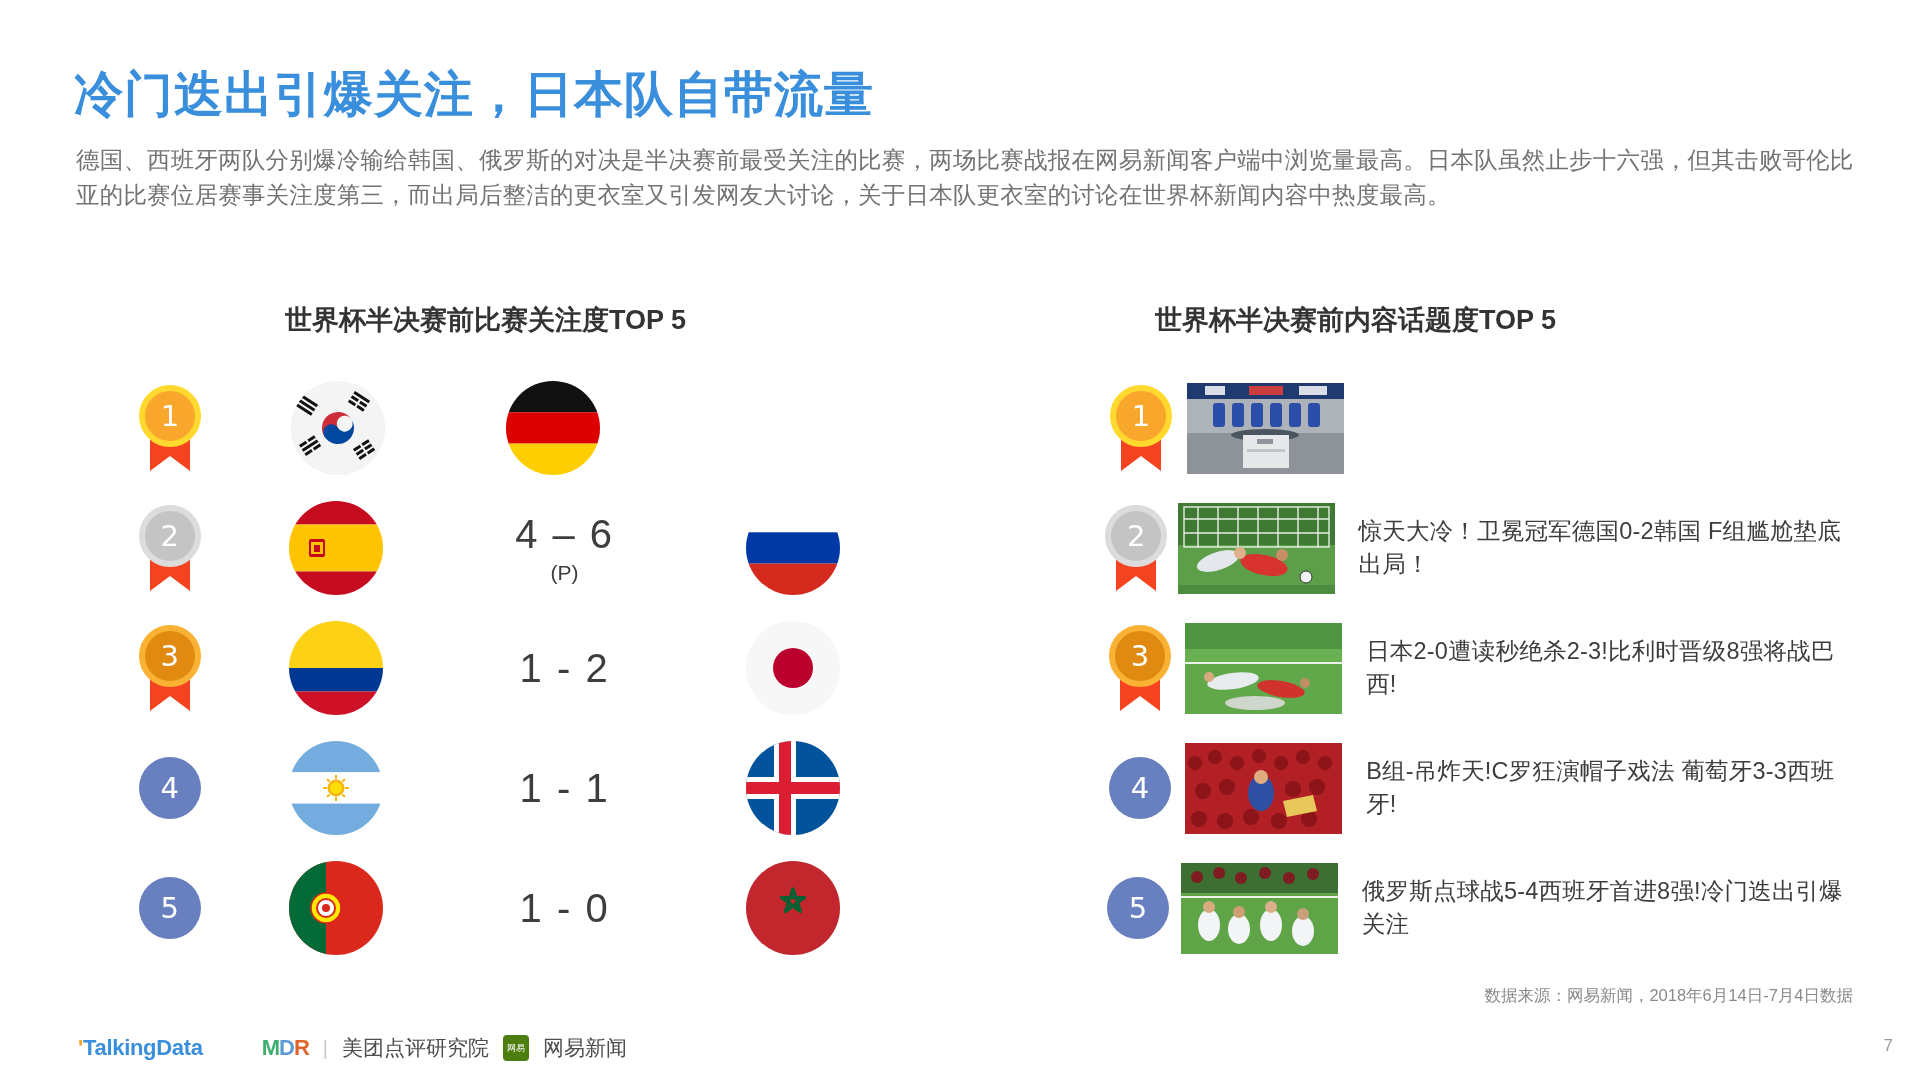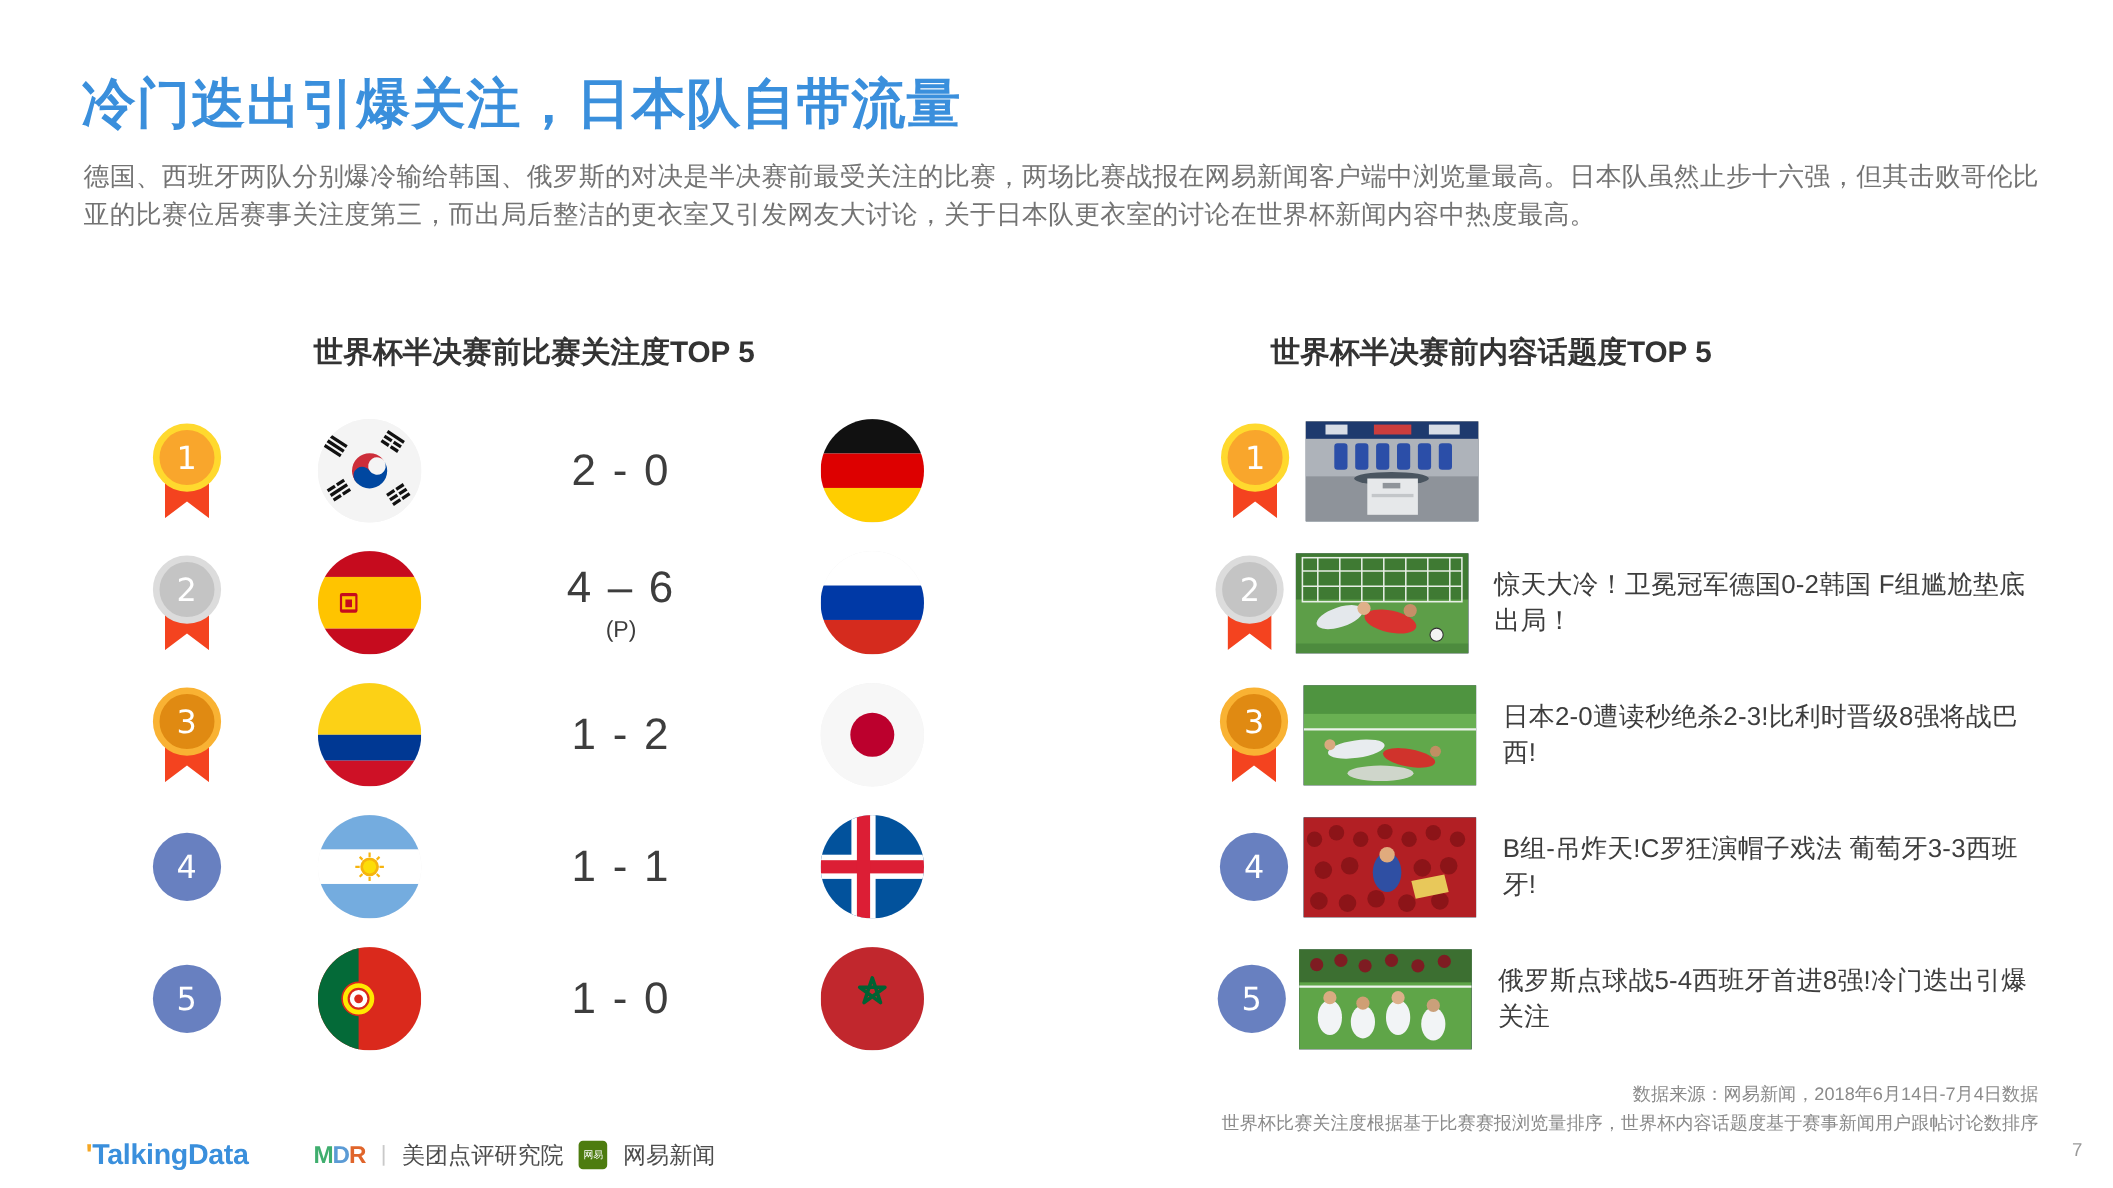--- a/index.html
+++ b/index.html
@@ -94,21 +94,21 @@
     text-align:right; font-size:16.5px; line-height:26px; color:#8a8a8a;
   }
   .page-num{
     position:absolute; right:28px; top:1036px;
     font-size:17px; color:#9a9a9a;
   }
   .logo-bar{
     position:absolute; left:78px; top:1034px;
     display:flex; align-items:center; gap:14px;
   }
-  .logo-td{ font-size:26px; font-weight:bold; color:#3a8fdc; letter-spacing:-0.3px;}
+  .logo-td{ font-size:22px; font-weight:bold; color:#3a8fdc; letter-spacing:-0.3px;}
   .logo-td .dot{ color:#f5a623; }
   .logo-mdr{ font-size:22px; font-weight:bold; letter-spacing:-1px;margin-left:45px; }
   .logo-mdr .m{ color:#3fae6e; } .logo-mdr .d{ color:#5b9bd5; } .logo-mdr .r{ color:#e0652b; }
   .logo-sep{ color:#c9c9c9; font-size:20px; }
   .logo-meituan{ font-size:21px; color:#4d4d4d; }
   .logo-163box{
     background:#4d7c0f; color:#fff; font-size:9px; line-height:10px;
     width:26px; height:26px; display:flex; flex-direction:column;
     align-items:center; justify-content:center; border-radius:4px;
   }
@@ -167,24 +167,20 @@
                 <rect x="10" y="0" width="8" height="3"></rect>
                 <rect x="0" y="5" width="8" height="3"></rect>
                 <rect x="10" y="5" width="8" height="3"></rect>
                 <rect x="0" y="10" width="8" height="3"></rect>
                 <rect x="10" y="10" width="8" height="3"></rect>
               </g>
       </g>
           </svg>
         </div>
     </div>
-    <div class="score-cell">
-      <span>2 - 0</span>
-      
-    </div>
     <div class="flag-cell">
       <div class="flag" title="德国">
           <svg viewBox="0 0 94 94">
             <rect width="94" height="31.3" fill="#111"></rect>
             <rect y="31.3" width="94" height="31.3" fill="#d00"></rect>
             <rect y="62.6" width="94" height="31.4" fill="#ffce00"></rect>
           </svg>
         </div>
     </div>
   </div>
@@ -497,21 +493,20 @@
             <circle cx="122" cy="51" r="6" fill="#caa07a"></circle>
      </g>
         </svg>
       </div>
     <div class="news-title">俄罗斯点球战5-4西班牙首进8强!冷门迭出引爆关注</div>
   </div>
   </div>
 
 <div class="source-block">
   <div>数据来源：网易新闻，2018年6月14日-7月4日数据</div>
-  <div>世界杯比赛关注度根据基于比赛赛报浏览量排序，世界杯内容话题度基于赛事新闻用户跟帖讨论数排序</div>
 </div>
 <div class="page-num">7</div>
 
 <div class="logo-bar">
   <span class="logo-td"><span class="dot">'</span><span>TalkingData</span></span>
   <span class="logo-mdr"><span class="m">M</span><span class="d">D</span><span class="r">R</span></span>
   <span class="logo-sep">|</span>
   <span class="logo-meituan">美团点评研究院</span>
   <span class="logo-163box">网易</span>
   <span class="logo-163">网易新闻</span>

